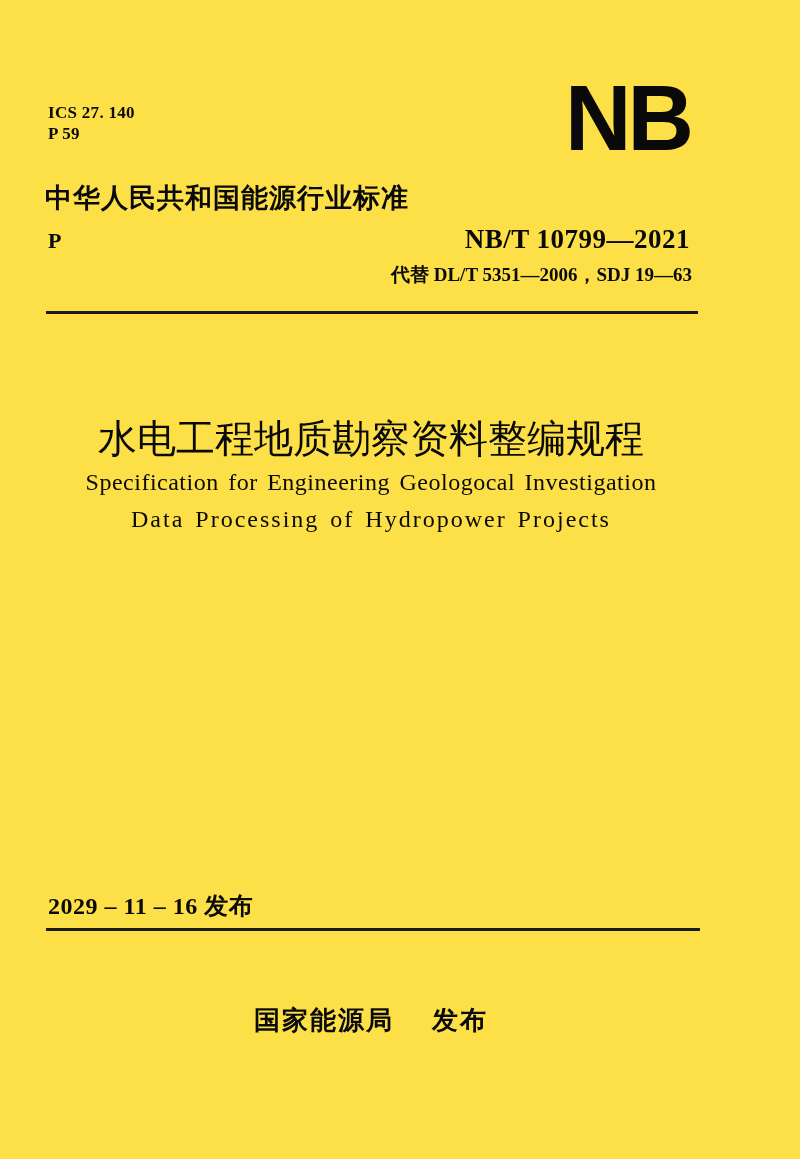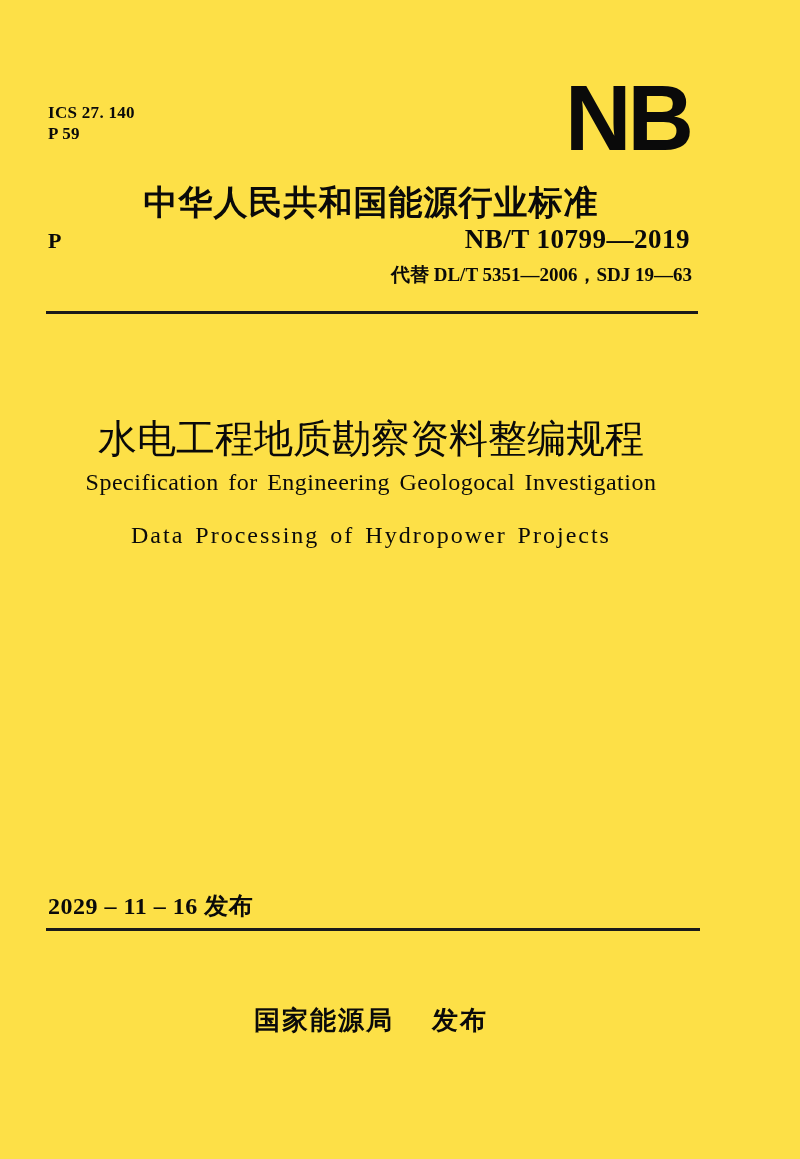--- a/index.html
+++ b/index.html
@@ -22,23 +22,23 @@
   .nb-logo{
     position:absolute;right:110px;top:72px;
     font-family:"Liberation Sans","DejaVu Sans",sans-serif;
     font-weight:bold;font-size:92px;line-height:1;
     letter-spacing:-4px;
   }
 
   .col{position:absolute;left:45px;width:652px;}
 
   .std-name{
-    top:180px;text-align:center;
+    top:180px;
     font-family:Liberation Mono, monospace;
-    font-weight:bold;font-size:34px;letter-spacing:1px;
+    font-weight:bold;font-size:27px;letter-spacing:1px;
   }
 
   .doc-class{
     position:absolute;left:48px;top:228px;
     font-weight:bold;font-size:22px;
   }
 
   .std-no{
     position:absolute;right:110px;top:224px;
     font-weight:bold;font-size:27px;letter-spacing:0.5px;
@@ -59,21 +59,21 @@
     top:414px;text-align:center;
     font-weight:400;font-size:39px;line-height:50px;
     letter-spacing:0px;
   }
 
   .title-en{
     top:464px;text-align:center;
     font-size:24px;line-height:37px;
     word-spacing:3px;letter-spacing:0.5px;
   }
-  .title-en .line2{letter-spacing:2px;margin-top:16px;}
+  .title-en .line2{letter-spacing:2px;}
 
   .date{
     position:absolute;top:891px;
     font-weight:bold;font-size:24px;line-height:30px;
     letter-spacing:0.5px;
   }
   .date-issue{left:48px;}
   .date-impl{right:94px;text-align:right;}
 
   .publisher{
@@ -92,21 +92,21 @@
     <div>ICS 27. 140</div>
     <div>P 59</div>
   </div>
 
   <div class="nb-logo">NB</div>
 
   <div class="col std-name">中华人民共和国能源行业标准</div>
 
   <div class="doc-class">P</div>
 
-  <div class="std-no">NB/T 10799—2019</div>
+  <div class="std-no">NB/T 10799—2021</div>
 
   <div class="replaces">代替 DL/T 5351—2006，SDJ 19—63</div>
 
   <div class="rule rule-top"></div>
 
   <div class="col title-cn">水电工程地质勘察资料整编规程</div>
 
   <div class="col title-en">
     <div class="line1">Specification for Engineering Geologocal Investigation</div>
     <div class="line2">Data Processing of Hydropower Projects</div>

